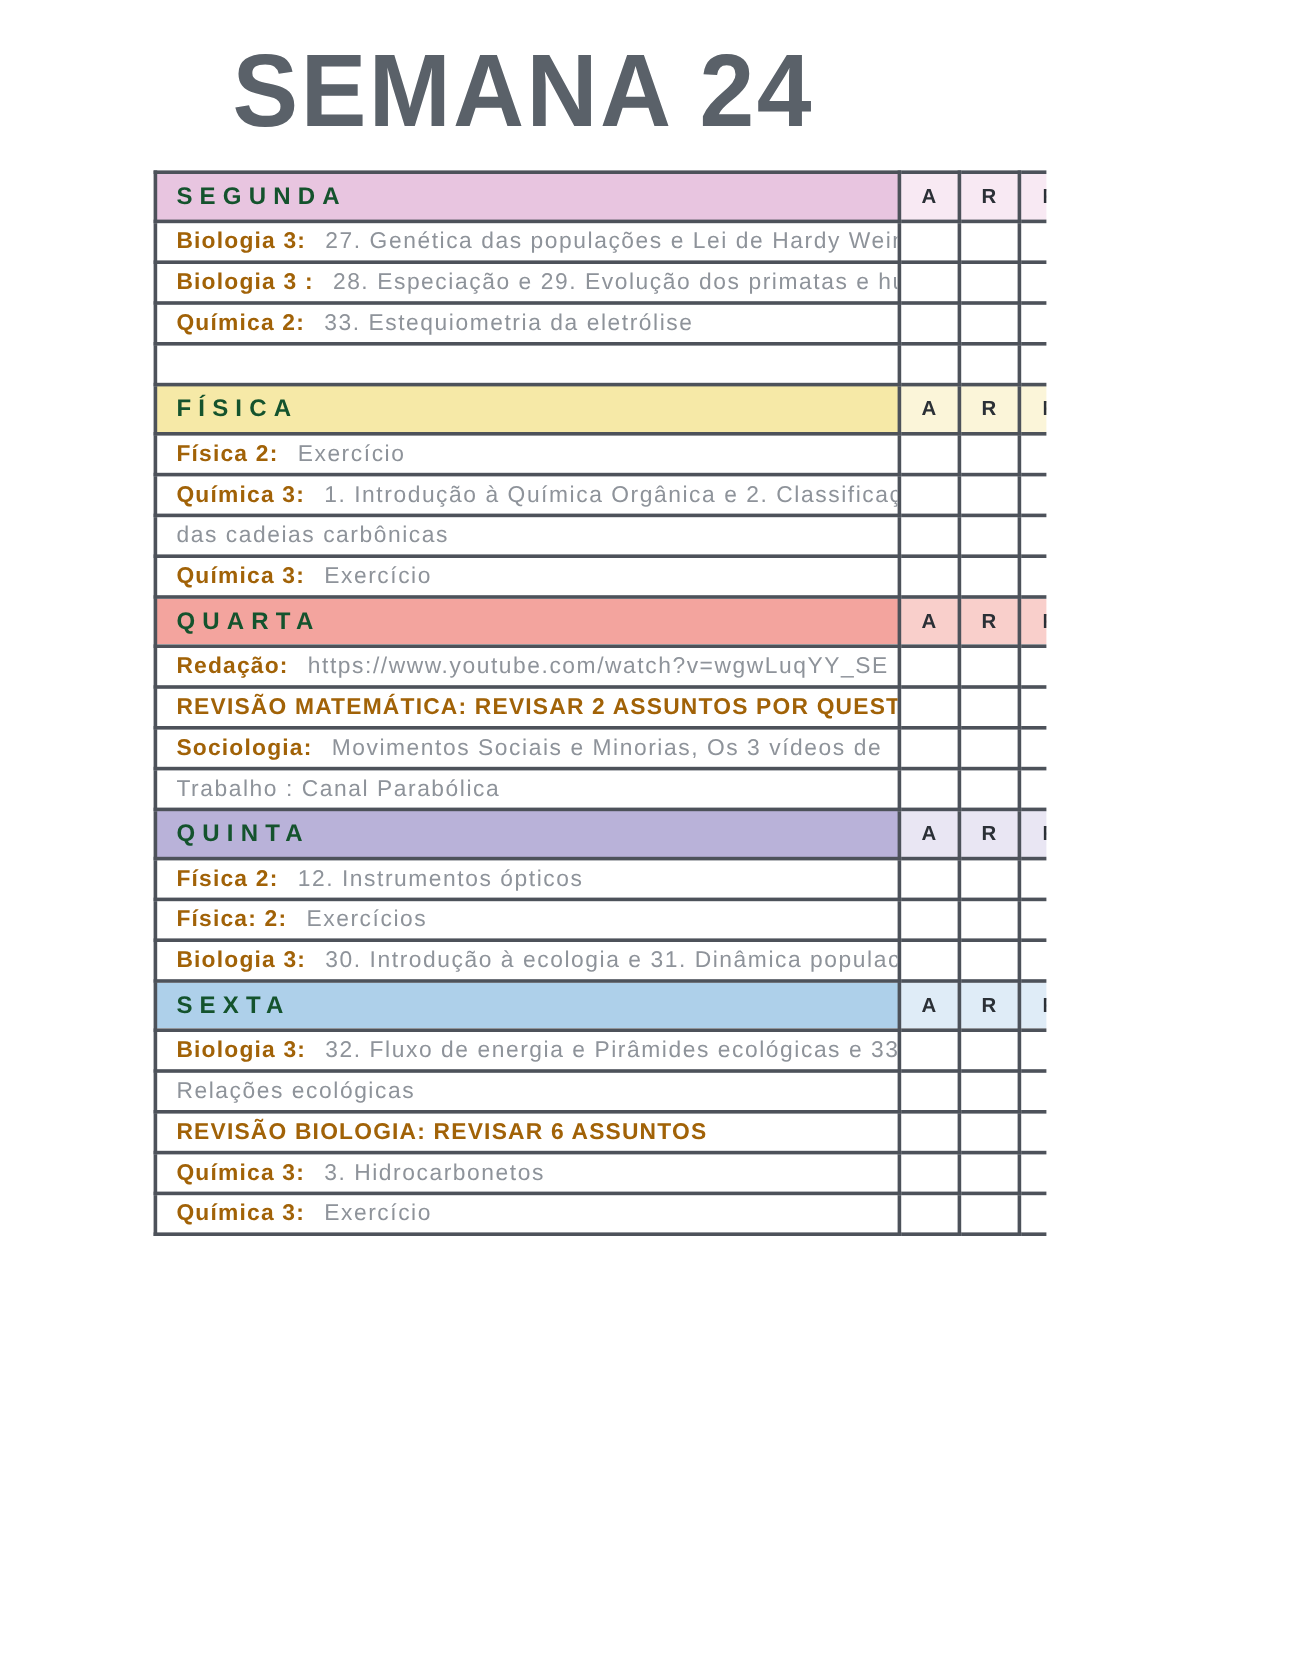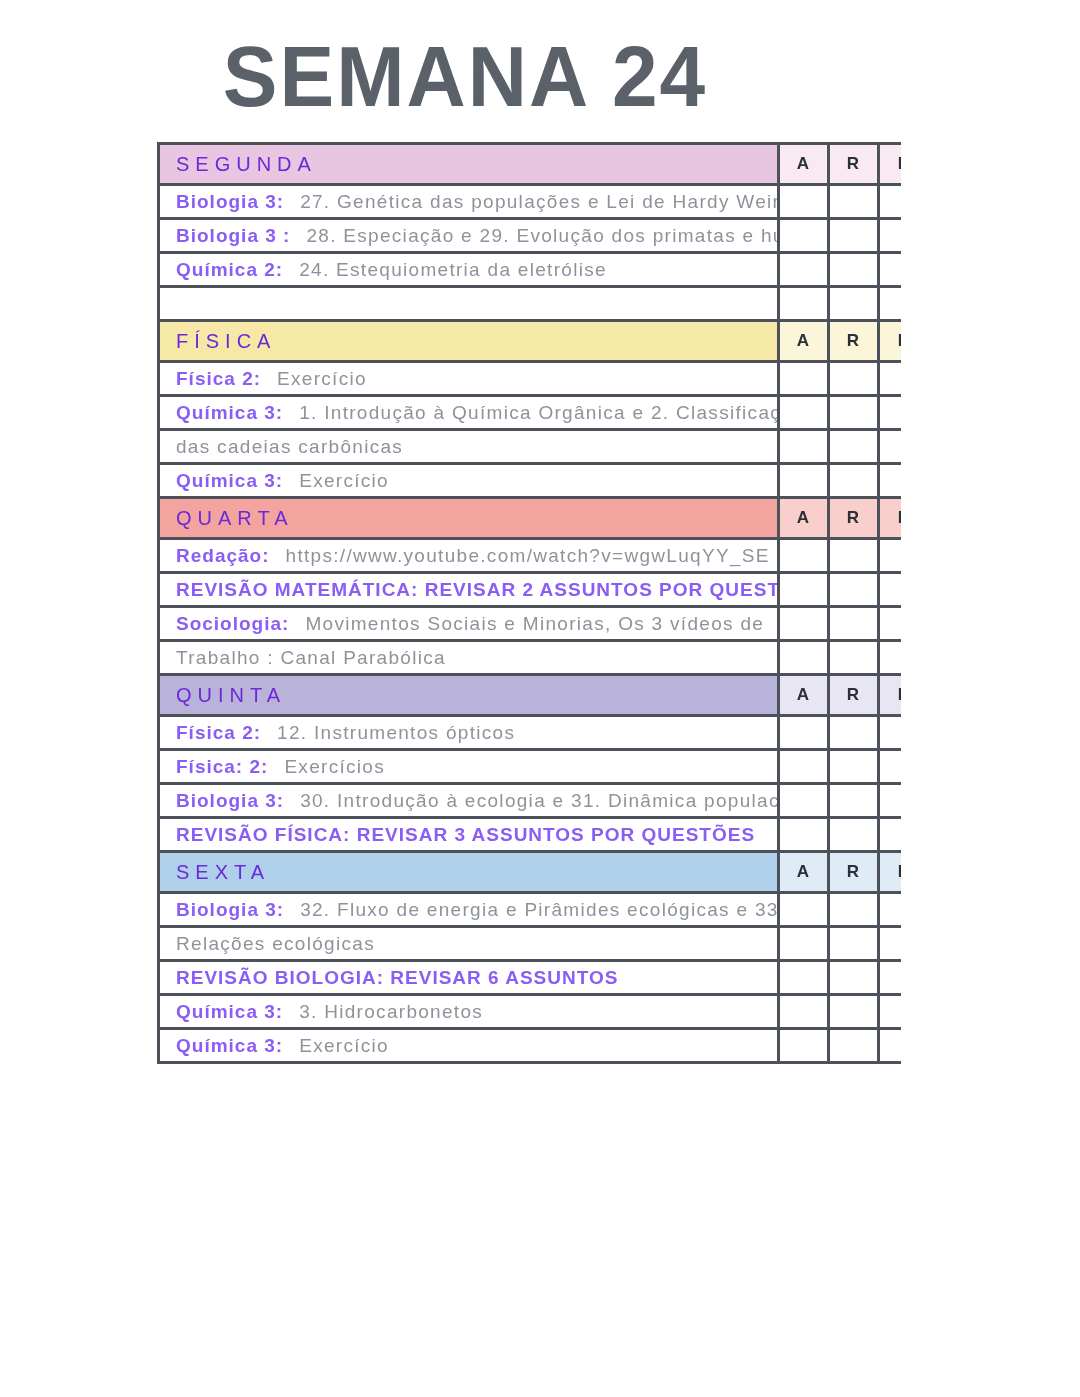--- a/index.html
+++ b/index.html
@@ -8,21 +8,20 @@
     background: #ffffff;
     width: 1080px;
     height: 1397px;
     font-family: "Liberation Sans", sans-serif;
   }
   .page {
     position: relative;
     width: 872px;
     height: 1397px;
     overflow: hidden;
-    padding-left: 29px;
   }
   .title {
     text-align: center;
     font-size: 82px;
     font-weight: 800;
     color: #5a6169;
     letter-spacing: 2px;
     margin: 36px 0 24px 0;
     line-height: 1.0;
     transform: scaleY(1.05);
@@ -35,44 +34,44 @@
   }
   table.schedule td {
     border: 3px solid #4d525a;
     box-sizing: border-box;
     overflow: hidden;
   }
   tr.hrow td { height: 41px; }
   tr.brow td { height: 34px; }
   td.day {
     padding-left: 16px;
-    font-weight: 400;
+    font-weight: 700;
     font-size: 20px;
     letter-spacing: 6px;
-    color: #6d28d9;
+    color: #14532d;
     white-space: nowrap;
   }
   td.hcell {
     text-align: center;
     font-weight: 700;
     font-size: 17px;
     letter-spacing: 1px;
     color: #2b3036;
   }
   td.main {
     padding-left: 16px;
     font-size: 19px;
     color: #8e939a;
     letter-spacing: 1.3px;
     white-space: nowrap;
     background: #ffffff;
   }
   td.main .lbl {
     font-weight: 700;
-    color: #8b5cf6;
+    color: #a16207;
     letter-spacing: 1px;
     margin-right: 16px;
   }
   td.main .txt { color: #8e939a; }
   td.blank { background: #ffffff; }
 </style>
 </head>
 <body>
 
 <div class="page">
@@ -101,21 +100,21 @@
           <td class="blank"></td>
         </tr>
         <tr class="brow">
           <td class="main"><span class="lbl">Biologia 3 :</span><span class="txt">28. Especiação e 29. Evolução dos primatas e humana</span></td>
           <td class="blank"></td>
           <td class="blank"></td>
           <td class="blank"></td>
           <td class="blank"></td>
         </tr>
         <tr class="brow">
-          <td class="main"><span class="lbl">Química 2:</span><span class="txt">24. Estequiometria da eletrólise</span></td>
+          <td class="main"><span class="lbl">Química 2:</span><span class="txt">33. Estequiometria da eletrólise</span></td>
           <td class="blank"></td>
           <td class="blank"></td>
           <td class="blank"></td>
           <td class="blank"></td>
         </tr>
         <tr class="brow">
           <td class="main"></td>
           <td class="blank"></td>
           <td class="blank"></td>
           <td class="blank"></td>
@@ -212,27 +211,20 @@
           <td class="blank"></td>
           <td class="blank"></td>
         </tr>
         <tr class="brow">
           <td class="main"><span class="lbl">Biologia 3:</span><span class="txt">30. Introdução à ecologia e  31. Dinâmica populacional</span></td>
           <td class="blank"></td>
           <td class="blank"></td>
           <td class="blank"></td>
           <td class="blank"></td>
         </tr>
-        <tr class="brow">
-          <td class="main"><span class="lbl">REVISÃO FÍSICA: REVISAR 3 ASSUNTOS POR QUESTÕES</span></td>
-          <td class="blank"></td>
-          <td class="blank"></td>
-          <td class="blank"></td>
-          <td class="blank"></td>
-        </tr>
         <tr class="hrow">
           <td class="day" style="background: rgb(174, 208, 234);">SEXTA</td>
           <td class="hcell" style="background: rgb(223, 236, 247);">A</td>
           <td class="hcell" style="background: rgb(223, 236, 247);">R</td>
           <td class="hcell" style="background: rgb(223, 236, 247);">F</td>
           <td class="hcell" style="background: rgb(223, 236, 247);">RV</td>
         </tr>
         <tr class="brow">
           <td class="main"><span class="lbl">Biologia 3:</span><span class="txt">32. Fluxo de energia e Pirâmides ecológicas e  33.</span></td>
           <td class="blank"></td>

